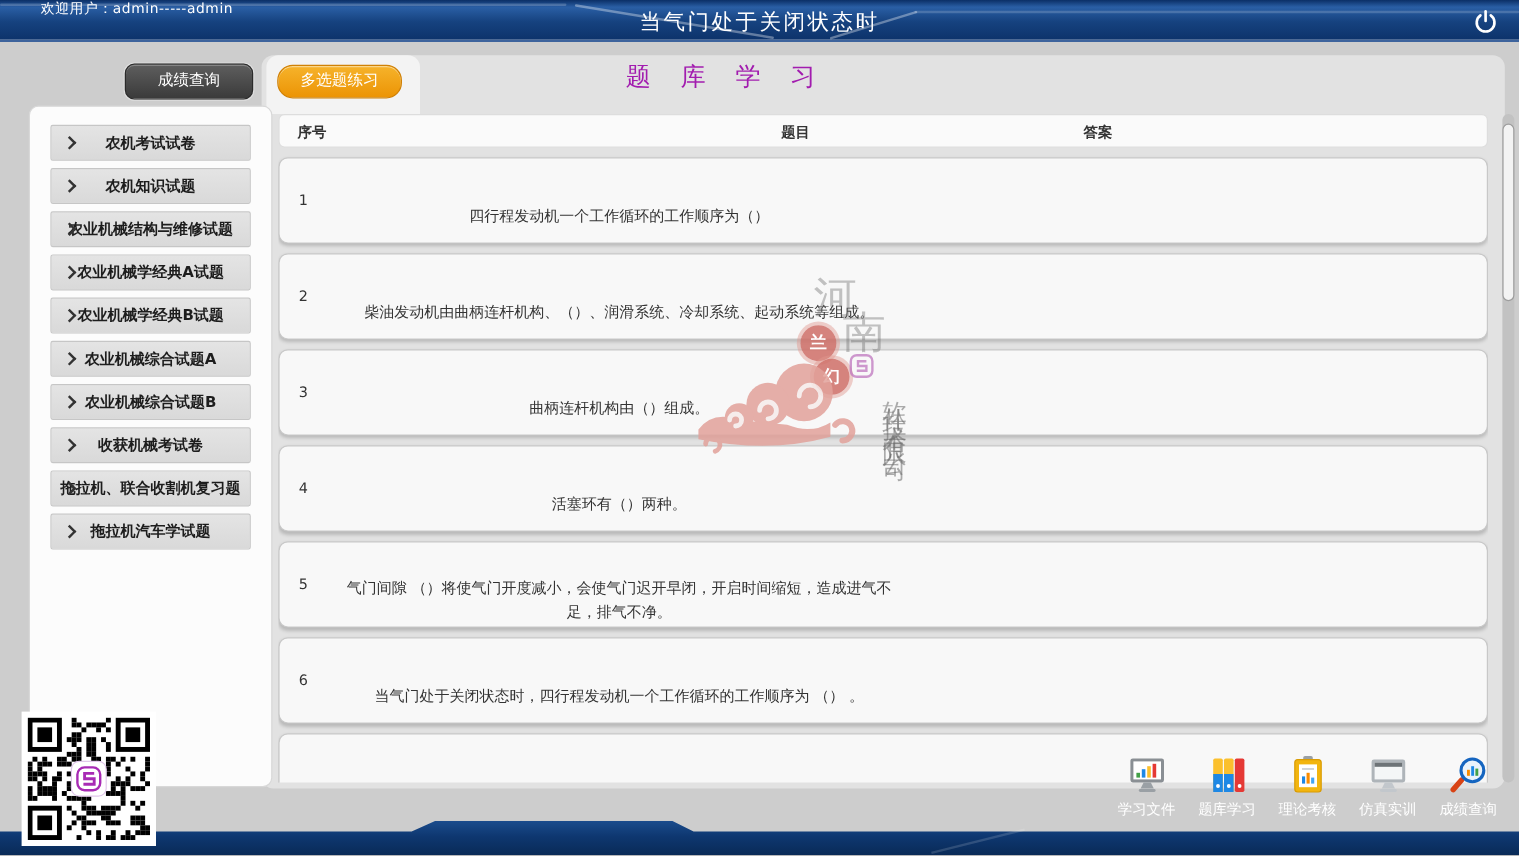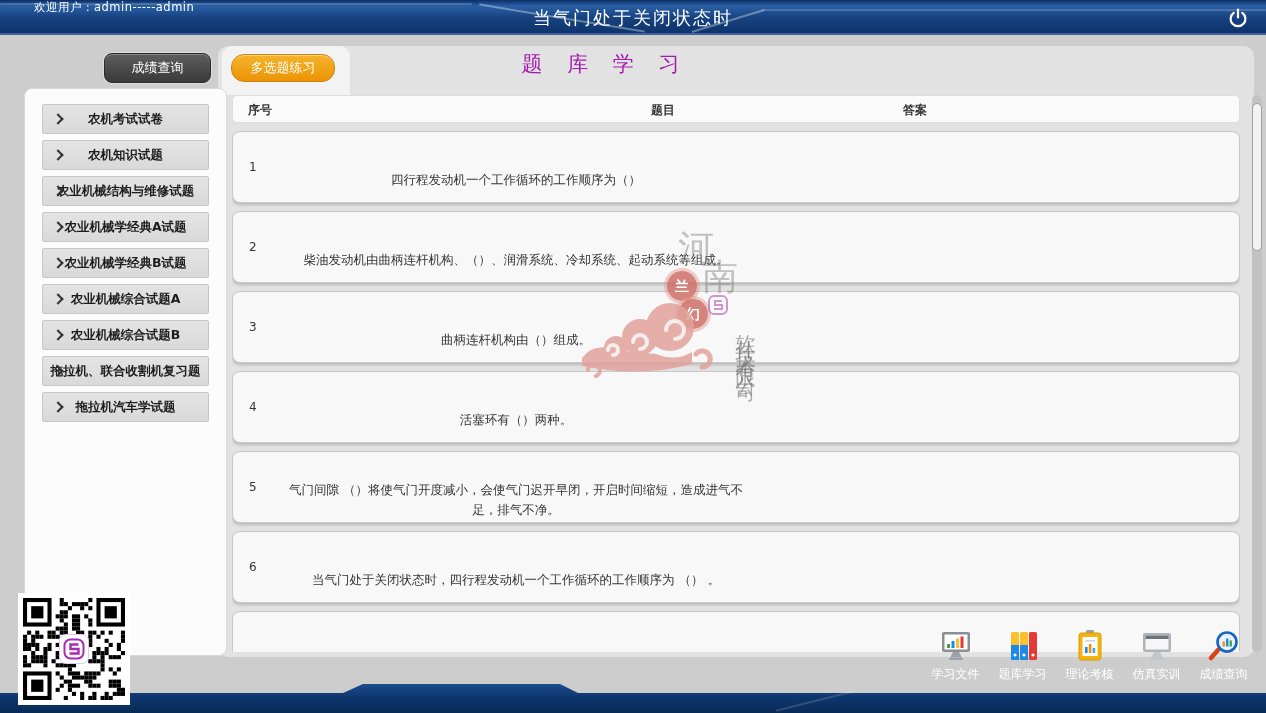--- a/index.html
+++ b/index.html
@@ -130,20 +130,21 @@
   <div class="page-title">题 库 学 习</div>
 
   <div class="sidebar">
     <div class="side-item"><span class="chev"></span><span>农机考试试卷</span></div>
     <div class="side-item"><span class="chev"></span><span>农机知识试题</span></div>
     <div class="side-item"><span class="chev"></span><span>农业机械结构与维修试题</span></div>
     <div class="side-item"><span class="chev"></span><span>农业机械学经典A试题</span></div>
     <div class="side-item"><span class="chev"></span><span>农业机械学经典B试题</span></div>
     <div class="side-item"><span class="chev"></span><span>农业机械综合试题A</span></div>
     <div class="side-item"><span class="chev"></span><span>农业机械综合试题B</span></div>
+    <div class="side-item"><span class="chev"></span><span>收获机械考试卷</span></div>
     <div class="side-item"><span class="chev"></span><span>拖拉机、联合收割机复习题</span></div>
     <div class="side-item"><span class="chev"></span><span>拖拉机汽车学试题</span></div>
   </div>
 
   <div class="list-viewport">
     <div class="table-header">
       <span class="th th-no">序号</span>
       <span class="th th-q">题目</span>
       <span class="th th-a">答案</span>
     </div>

